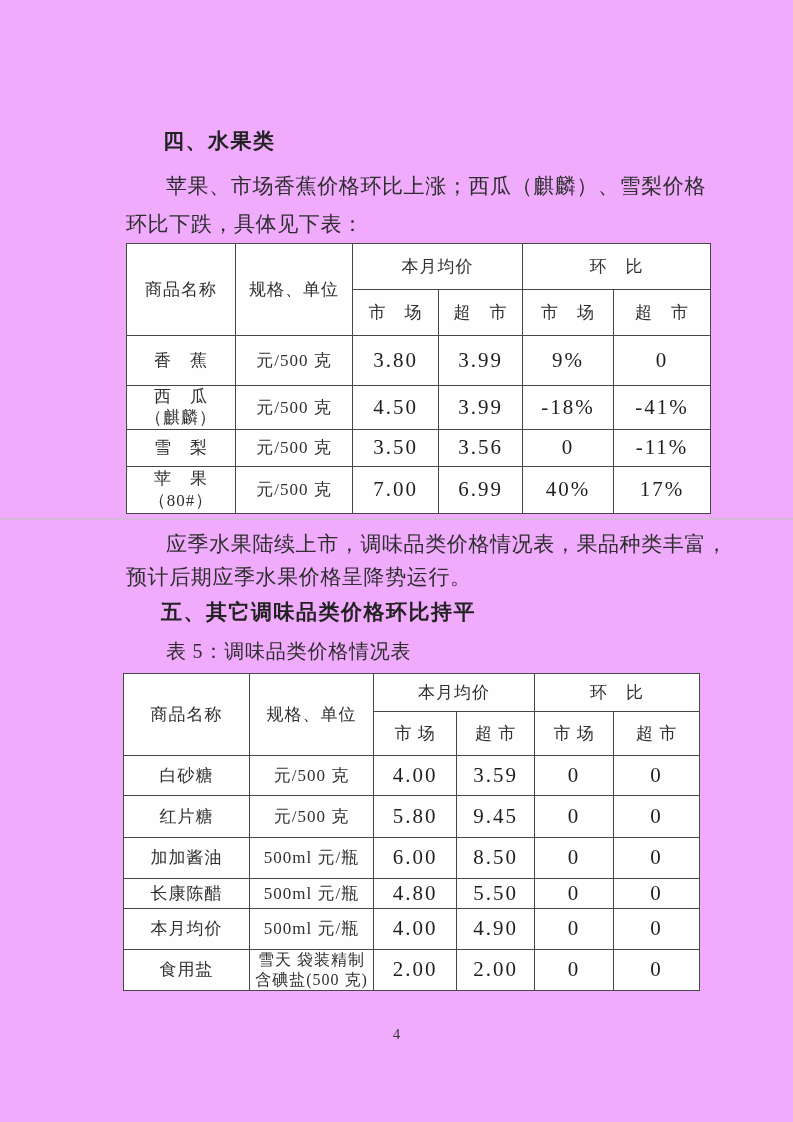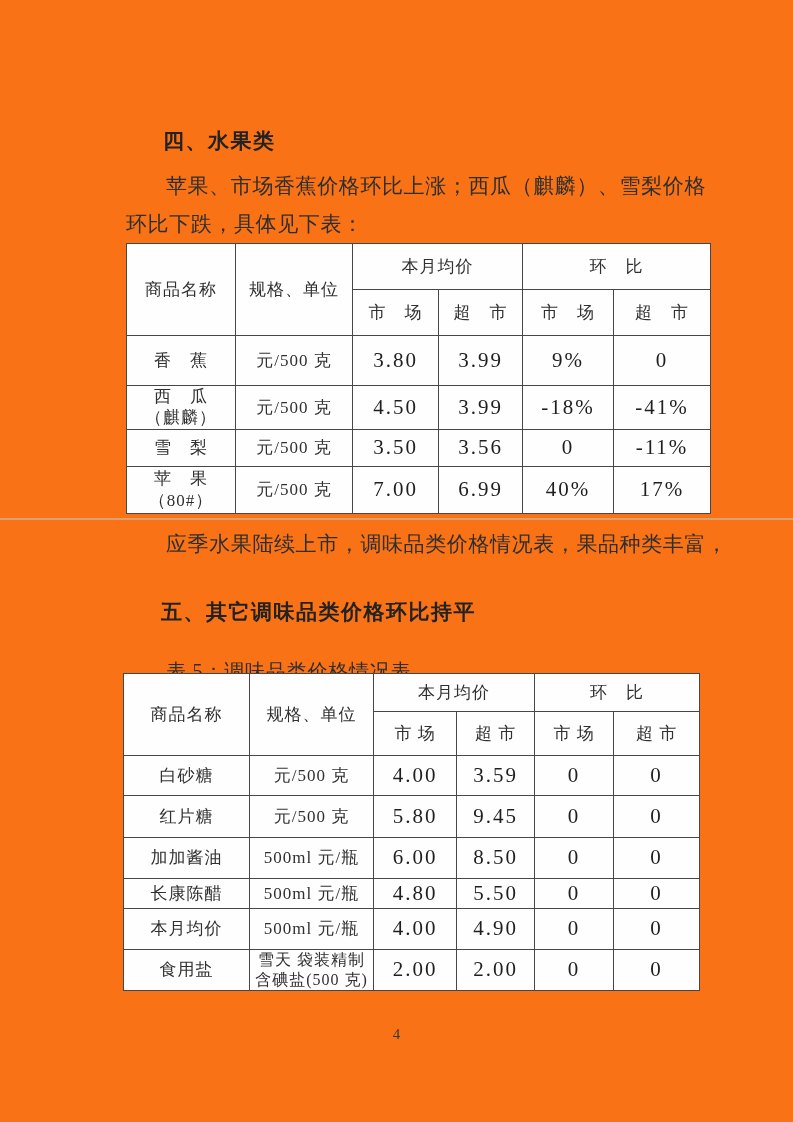--- a/index.html
+++ b/index.html
@@ -2,26 +2,26 @@
 <html><head>
 <meta charset="utf-8">
 <style>
   html,body{margin:0;padding:0;}
   body{
     width:793px;height:1122px;background:#f4f4f4;
     font-family:"Liberation Serif","DejaVu Serif",serif;
     color:#2a2a2a;
   }
   .page{
-    position:relative;width:793px;height:1122px;background:#f97316;overflow:hidden;
+    position:relative;width:793px;height:1122px;background:#f0abfc;overflow:hidden;
   }
   .abs{position:absolute;white-space:nowrap;}
   .heading{font-size:21px;font-weight:bold;letter-spacing:1.5px;color:#222;}
   .bodytext{font-size:21px;letter-spacing:0.6px;color:#2e2e2e;}
-  .caption{font-size:20px;letter-spacing:0.8px;color:#2e2e2e;margin-top:20px;}
+  .caption{font-size:20px;letter-spacing:0.8px;color:#2e2e2e;}
   table{border-collapse:collapse;table-layout:fixed;background:#fefefe;}
   td,th{
     border:1px solid #474747;text-align:center;vertical-align:middle;
     padding:0;font-weight:normal;white-space:pre-line;overflow:hidden;
   }
   .cn{font-size:17px;letter-spacing:1px;line-height:1.25;color:#303030;}
   .num{font-size:21px;letter-spacing:2px;line-height:1.1;color:#1f1f1f;}
   .scanline{
     position:absolute;left:0;top:518px;width:793px;height:2px;
     background:#c4c4c4;opacity:0.55;
@@ -96,20 +96,21 @@
       <td class="num">6.99</td>
       <td class="num">40%</td>
       <td class="num">17%</td>
     </tr>
   </tbody>
     </table>
 
   <div class="scanline"></div>
 
   <div class="abs bodytext" style="left:166px;top:530px;">应季水果陆续上市，调味品类价格情况表，果品种类丰富，</div>
+  <div class="abs bodytext" style="left:126px;top:563px;">预计后期应季水果价格呈降势运行。</div>
 
   <div class="abs heading" style="left:161px;top:598px;">五、其它调味品类价格环比持平</div>
 
   <div class="abs caption" style="left:166px;top:638px;">表 5：调味品类价格情况表</div>
 
   <table style="position:absolute;left:123px;top:673px;width:576px;">
     <colgroup>
       <col style="width:126px">
         <col style="width:124px">
         <col style="width:83px">

